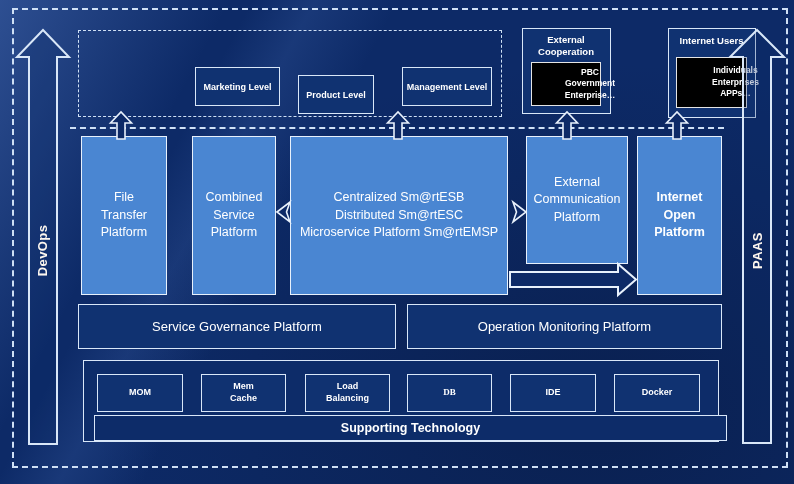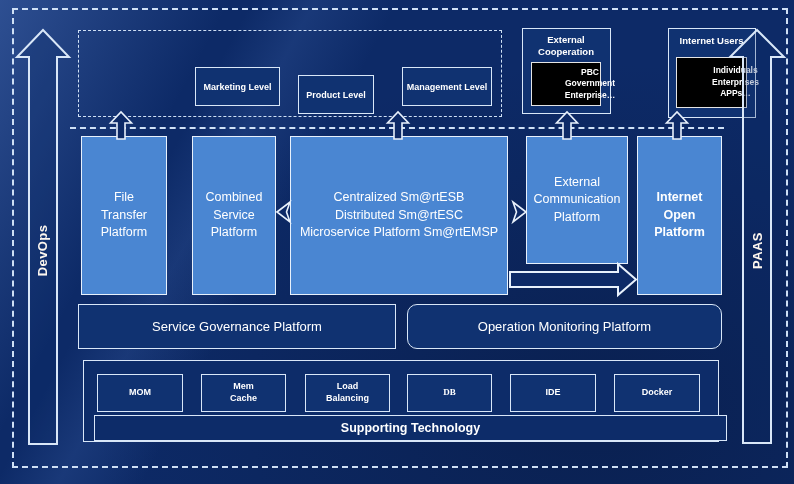--- a/index.html
+++ b/index.html
@@ -74,21 +74,21 @@
 Distributed Sm@rtESC
 Microservice Platform Sm@rtEMSP</div>
   <div class="abs blue lbl plat" style="left:526px;top:136px;width:102px;height:128px;">External
 Communication
 Platform</div>
   <div class="abs blue lbl plat" style="left:637px;top:136px;width:85px;height:159px;font-weight:bold;">Internet
 Open
 Platform</div>
 
   <div class="abs dark lbl gov" style="left:78px;top:304px;width:318px;height:45px;">Service Governance Platform</div>
-  <div class="abs dark lbl gov" style="left:407px;top:304px;width:315px;height:45px;border-radius:10px;">Operation Monitoring Platform</div>
+  <div class="abs dark lbl gov" style="left:407px;top:304px;width:315px;height:45px;">Operation Monitoring Platform</div>
 
   <div class="abs" style="left:83px;top:360px;width:636px;height:82px;border:1.5px solid #d9e7f8;background:#0d2c69;"></div>
 
   <div class="abs dark lbl tech" style="left:97px;top:374px;width:86px;height:38px;">
     <span style="white-space:pre-line;">MOM</span>
   </div>
   <div class="abs dark lbl tech" style="left:201px;top:374px;width:85px;height:38px;">
     <span style="white-space:pre-line;">Mem
 Cache</span>
   </div>

